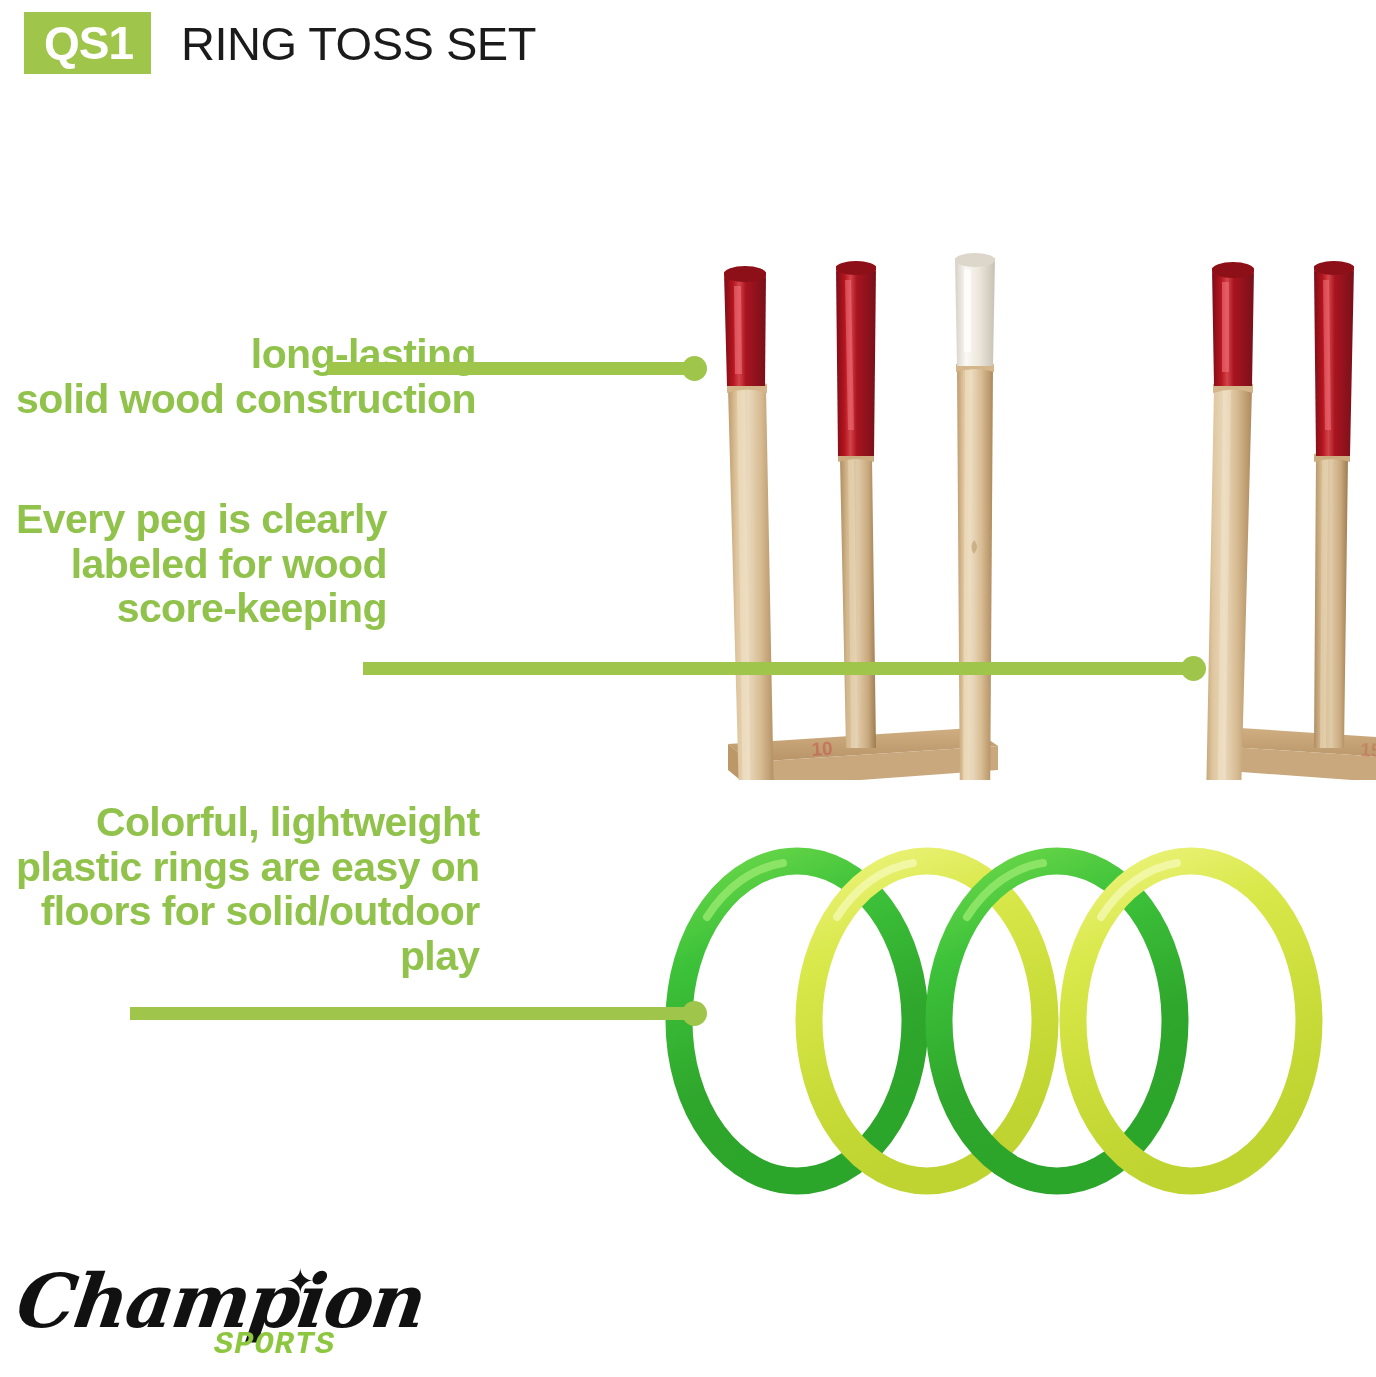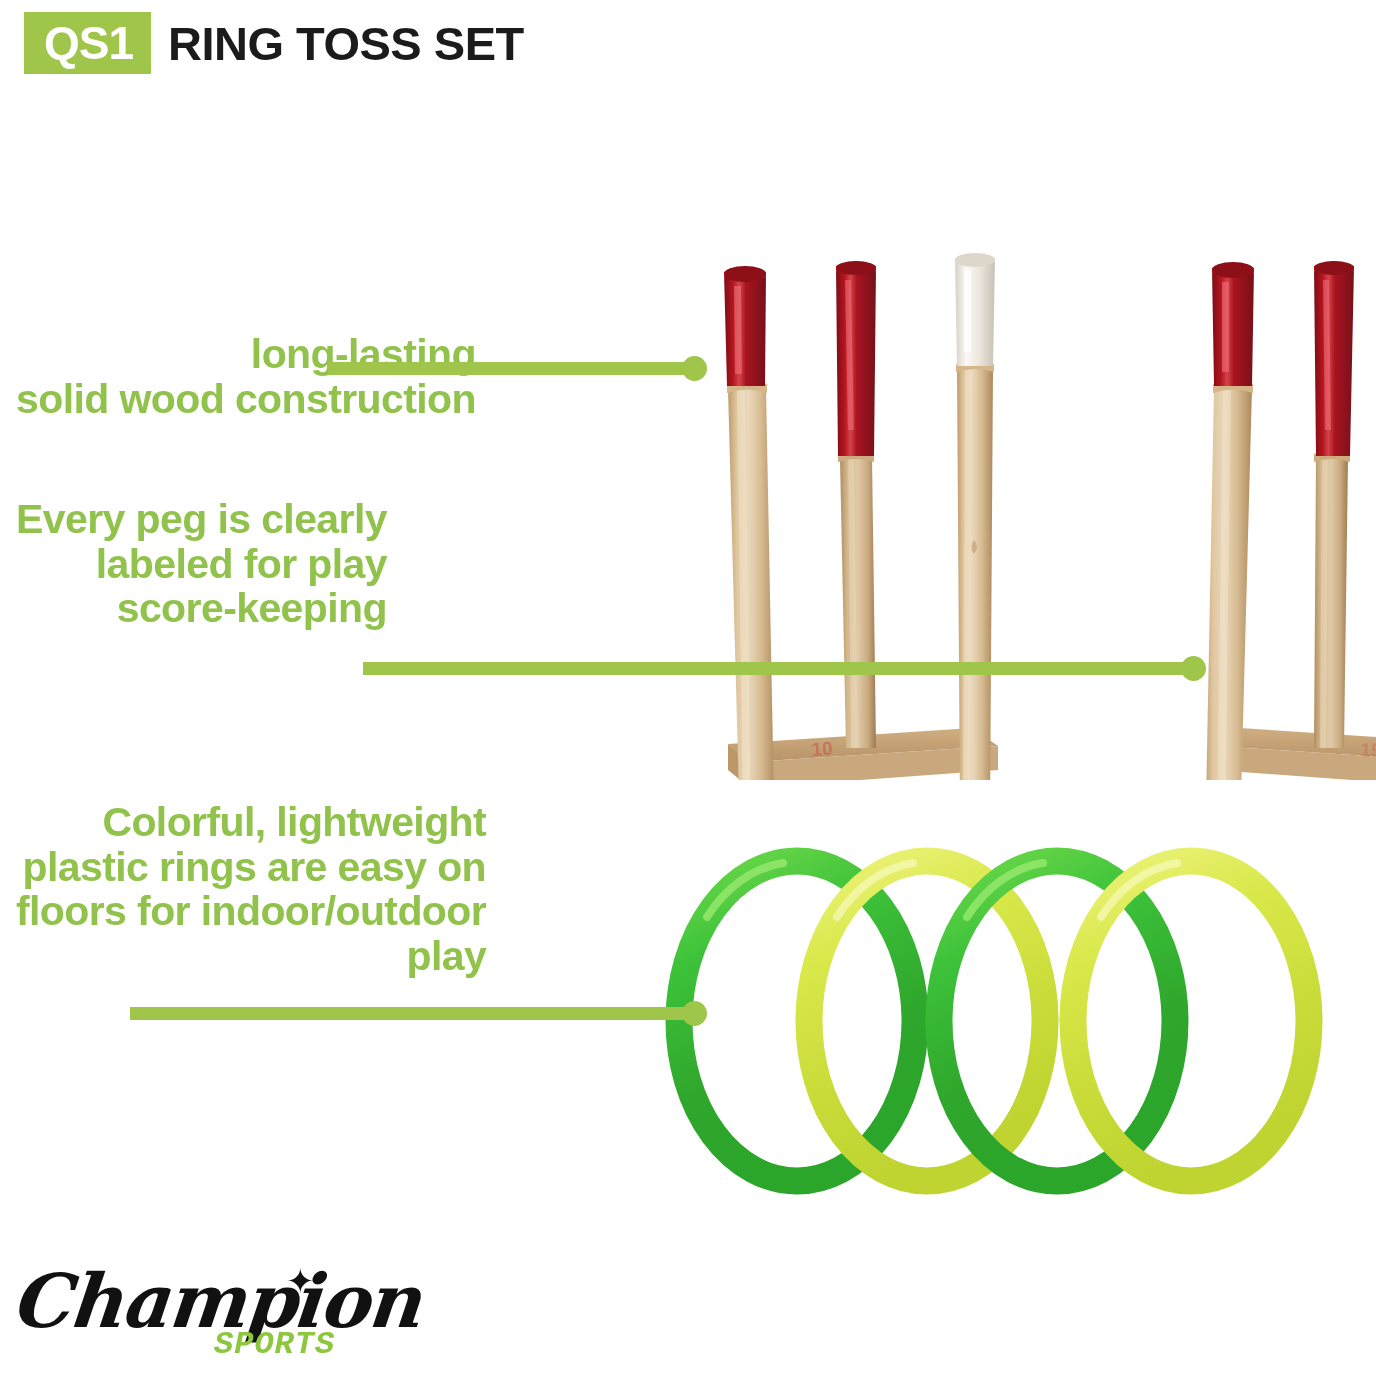--- a/index.html
+++ b/index.html
@@ -25,23 +25,23 @@
   }
   #sku-badge span {
     color:#ffffff;
     font-size:46px; font-weight:bold;
     letter-spacing:-1px;
     line-height:1;
     font-family:"Liberation Sans", sans-serif;
   }
   #header-title {
     display:flex; align-items:center;
-    margin-left:17px;
+    margin-left:30px;
     color:#1b1b1b;
-    font-size:47px; font-weight:bold;
+    font-size:47px; font-weight:normal;
     letter-spacing:-0.5px;
     height:62px;
     white-space:nowrap;
   }
 
   
   .callout {
     position:absolute;
     color:#91C24B;
     font-weight:bold;
@@ -130,26 +130,26 @@
   <div id="sku-badge">
     <span>QS1</span>
   </div>
   <div id="header-title">RING TOSS SET</div>
 </div>
 
 <div class="callout" id="callout-1">long-lasting
 solid wood construction</div>
 
 <div class="callout" id="callout-2">Every peg is clearly
-labeled for play
+labeled for wood
 score-keeping</div>
 
 <div class="callout" id="callout-3">Colorful, lightweight
 plastic rings are easy on
-floors for indoor/outdoor
+floors for solid/outdoor
 play</div>
 
 <div class="leader" id="leader-1"></div>
 <div class="leader" id="leader-2"></div>
 <div class="leader" id="leader-3"></div>
 
 <div id="peg-stand">
   <svg viewBox="0 0 780 540" width="780" height="540" xmlns="http://www.w3.org/2000/svg">
     <defs>
       <linearGradient id="wgPeg" x1="0" y1="0" x2="1" y2="0">

